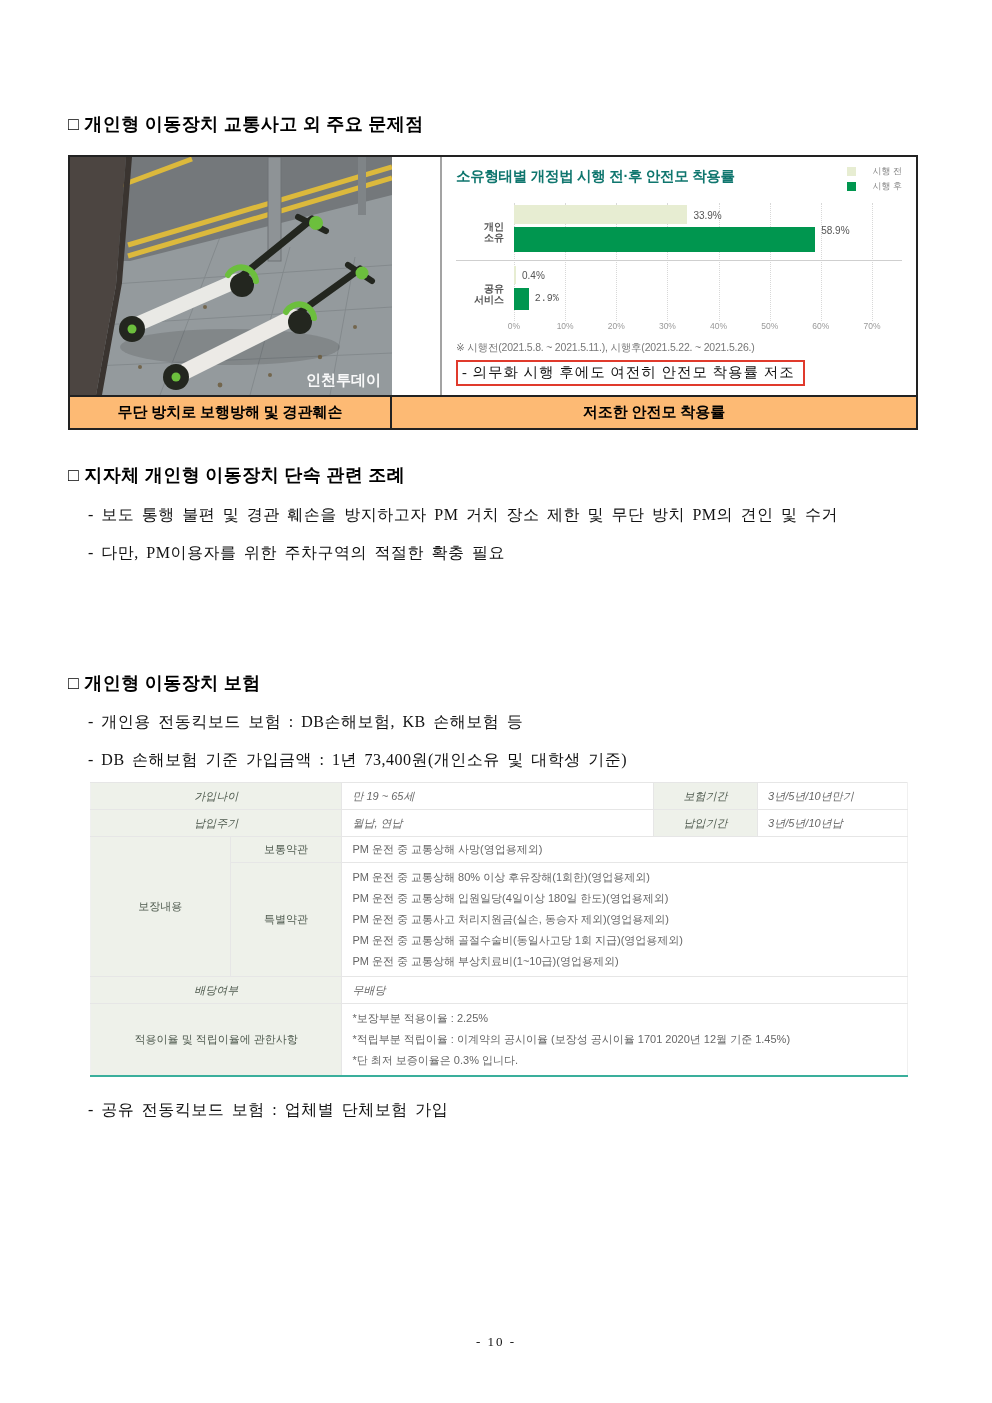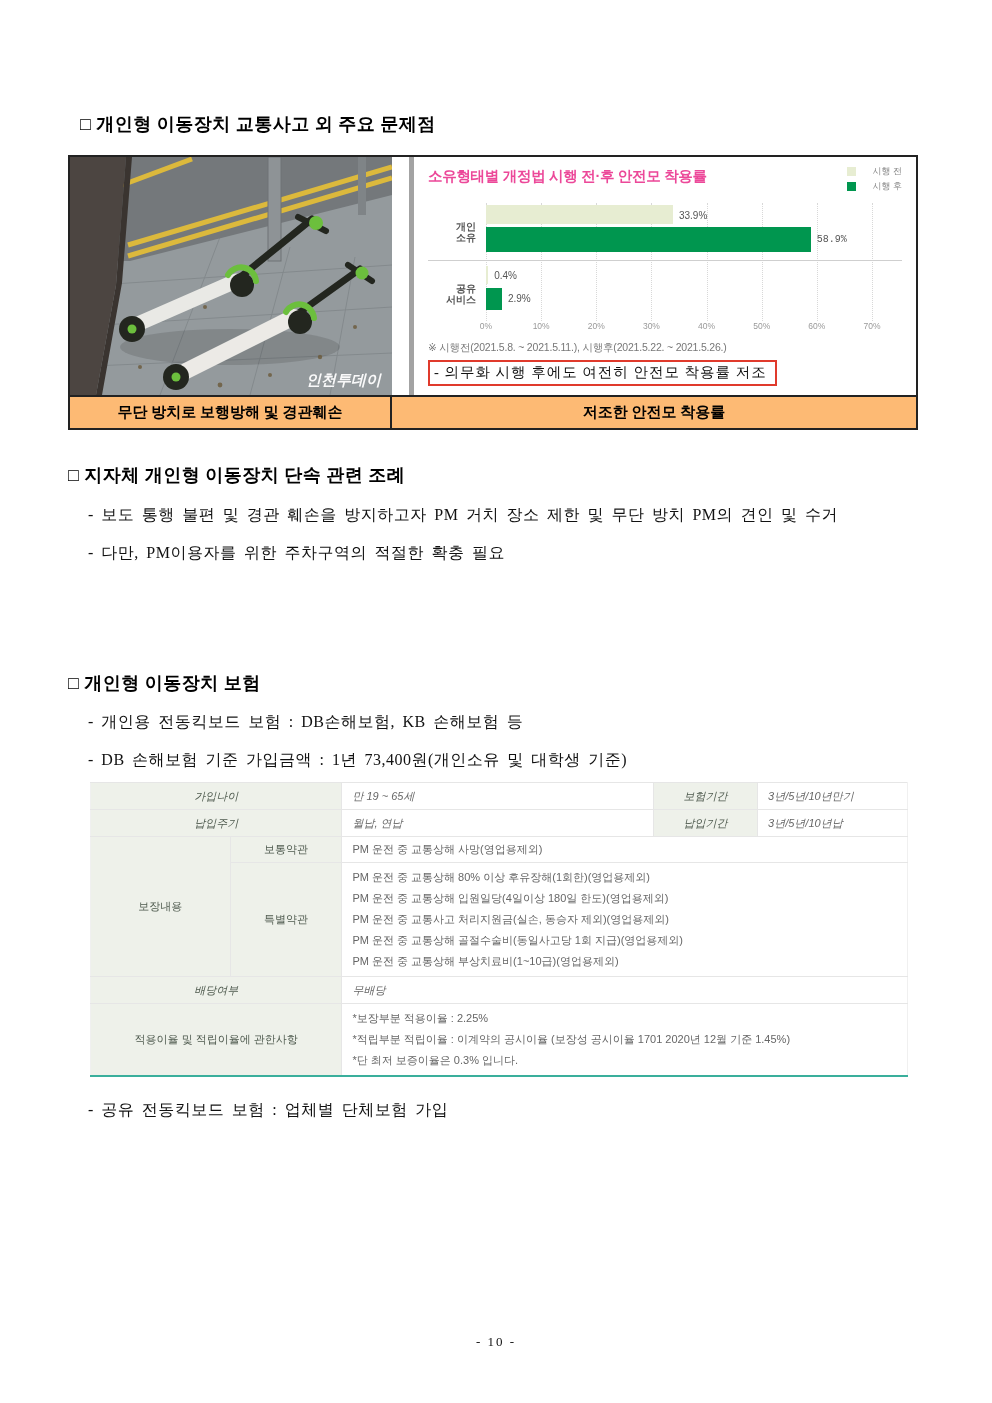--- a/index.html
+++ b/index.html
@@ -5,30 +5,30 @@
   * { margin:0; padding:0; box-sizing:border-box; }
   html,body { background:#ffffff; }
   body { font-family:"Liberation Serif","DejaVu Serif",serif; color:#111; }
   .page { position:relative; width:992px; height:1403px; background:#fff; overflow:hidden; }
 
   .h-title { position:absolute; left:68px; font-size:18px; font-weight:700; letter-spacing:0.5px; color:#000; }
 
   
   .figure { position:absolute; left:68px; top:155px; width:850px; border:2px solid #222; }
   .fig-row { display:flex; height:238px; }
-  .fig-photo { width:344px; border-right:5px solid #a3a3a3; position:relative; overflow:hidden;font-style:italic; }
+  .fig-photo { width:372px; border-right:2px solid #a3a3a3; position:relative; overflow:hidden; }
   .fig-chart { flex:1; position:relative; padding:10px 14px 6px 14px; font-family:"Liberation Sans","DejaVu Sans",sans-serif; background:#fff; }
   .fig-captions { display:flex; border-top:2px solid #222; background:#fdba74; }
   .fig-cap { height:31px; display:flex; align-items:center; justify-content:center; font-size:15px; font-weight:700; color:#000; }
   .fig-cap.left { width:322px; border-right:2px solid #222; }
   .fig-cap.right { flex:1; }
 
   
   .chart-head { display:flex; justify-content:space-between; align-items:flex-start; }
-  .chart-title { font-size:14.5px; font-weight:700; color:#ec4899; letter-spacing:-0.3px; }
+  .chart-title { font-size:14.5px; font-weight:700; color:#0f766e; letter-spacing:-0.3px; }
   .legend { display:flex; flex-direction:column; gap:2px; margin-top:-2px; }
   .legend-item { display:flex; align-items:center; gap:16px; font-size:9px; color:#888; }
   .legend-swatch { width:9px; height:9px; display:inline-block; }
   .plot-wrap { position:relative; margin-top:10px; margin-left:58px; margin-right:30px; height:118px; }
   .gridline { position:absolute; top:0; bottom:0; width:0; border-left:1px dotted #d8d8d8; }
   .bar { position:absolute; left:0; }
   .bar-label { position:absolute; font-size:10px; color:#555; white-space:nowrap; }
   .group-sep { position:absolute; left:-58px; right:-30px; border-top:1px solid #cfcfcf; }
   .cat-label { position:absolute; left:-58px; width:48px; text-align:right; font-size:10px; font-weight:700; color:#555; line-height:11px; }
   .x-ticks { position:relative; margin-left:58px; margin-right:30px; height:12px; }
@@ -55,21 +55,21 @@
   .ins-table .lines div { line-height:21px; white-space:nowrap; }
   .r-small { height:27px;font-style:italic; }
 
   .footer { position:absolute; left:0; width:100%; top:1334px; text-align:center; font-size:13px; color:#111; letter-spacing:2px; }
 </style>
 </head>
 <body>
 
 <div class="page">
 
-  <div class="h-title" style="top:112px;margin-left:12px;">□ 개인형 이동장치 교통사고 외 주요 문제점</div>
+  <div class="h-title" style="top:112px;">□ 개인형 이동장치 교통사고 외 주요 문제점</div>
 
   <div class="figure">
     <div class="fig-row">
 
       <div class="fig-photo">
         <svg width="322" height="238" viewBox="0 0 322 238">
 
           <rect x="0" y="0" width="322" height="238" fill="#949a9d"></rect>
           <g stroke="#7d8386" stroke-width="1" opacity="0.7">
             <line x1="0" y1="130" x2="322" y2="108"></line>
@@ -155,32 +155,32 @@
           <div class="gridline" style="left:85.7142%"></div>
           <div class="gridline" style="left:100%"></div>
 
           <div class="cat-label" style="top:18px;">
             <div>개인</div>
             <div>소유</div>
           </div>
           <div class="bar" style="top: 2px; height: 19px; width: 48.4286%; background: rgb(231, 237, 210);"></div>
           <div class="bar-label" style="top:7px; left:calc(48.43% + 6px);">33.9%</div>
           <div class="bar" style="top: 24px; height: 25px; width: 84.1429%; background: rgb(0, 150, 79);"></div>
-          <div class="bar-label" style="top:31px; left:calc(84.14% + 6px);font-family:Liberation Mono, monospace;">58.9%</div>
+          <div class="bar-label" style="top:22px; left:calc(84.14% + 6px);">58.9%</div>
 
           <div class="group-sep" style="top:57px;"></div>
 
           <div class="cat-label" style="top:80px;">
             <div>공유</div>
             <div>서비스</div>
           </div>
           <div class="bar" style="top: 63px; height: 18px; width: 0.571429%; background: rgb(231, 237, 210);"></div>
           <div class="bar-label" style="top:67px; left:calc(0.57% + 6px);">0.4%</div>
           <div class="bar" style="top: 85px; height: 22px; width: 4.14286%; background: rgb(0, 150, 79);"></div>
-          <div class="bar-label" style="top:90px; left:calc(4.14% + 6px);">2.9%</div>
+          <div class="bar-label" style="top:90px; left:calc(4.14% + 6px);font-family:Liberation Mono, monospace;">2.9%</div>
         </div>
 
         <div class="x-ticks">
           <span class="x-tick" style="left:0%">0%</span>
           <span class="x-tick" style="left:14.2857%">10%</span>
           <span class="x-tick" style="left:28.5714%">20%</span>
           <span class="x-tick" style="left:42.8571%">30%</span>
           <span class="x-tick" style="left:57.1428%">40%</span>
           <span class="x-tick" style="left:71.4285%">50%</span>
           <span class="x-tick" style="left:85.7142%">60%</span>

